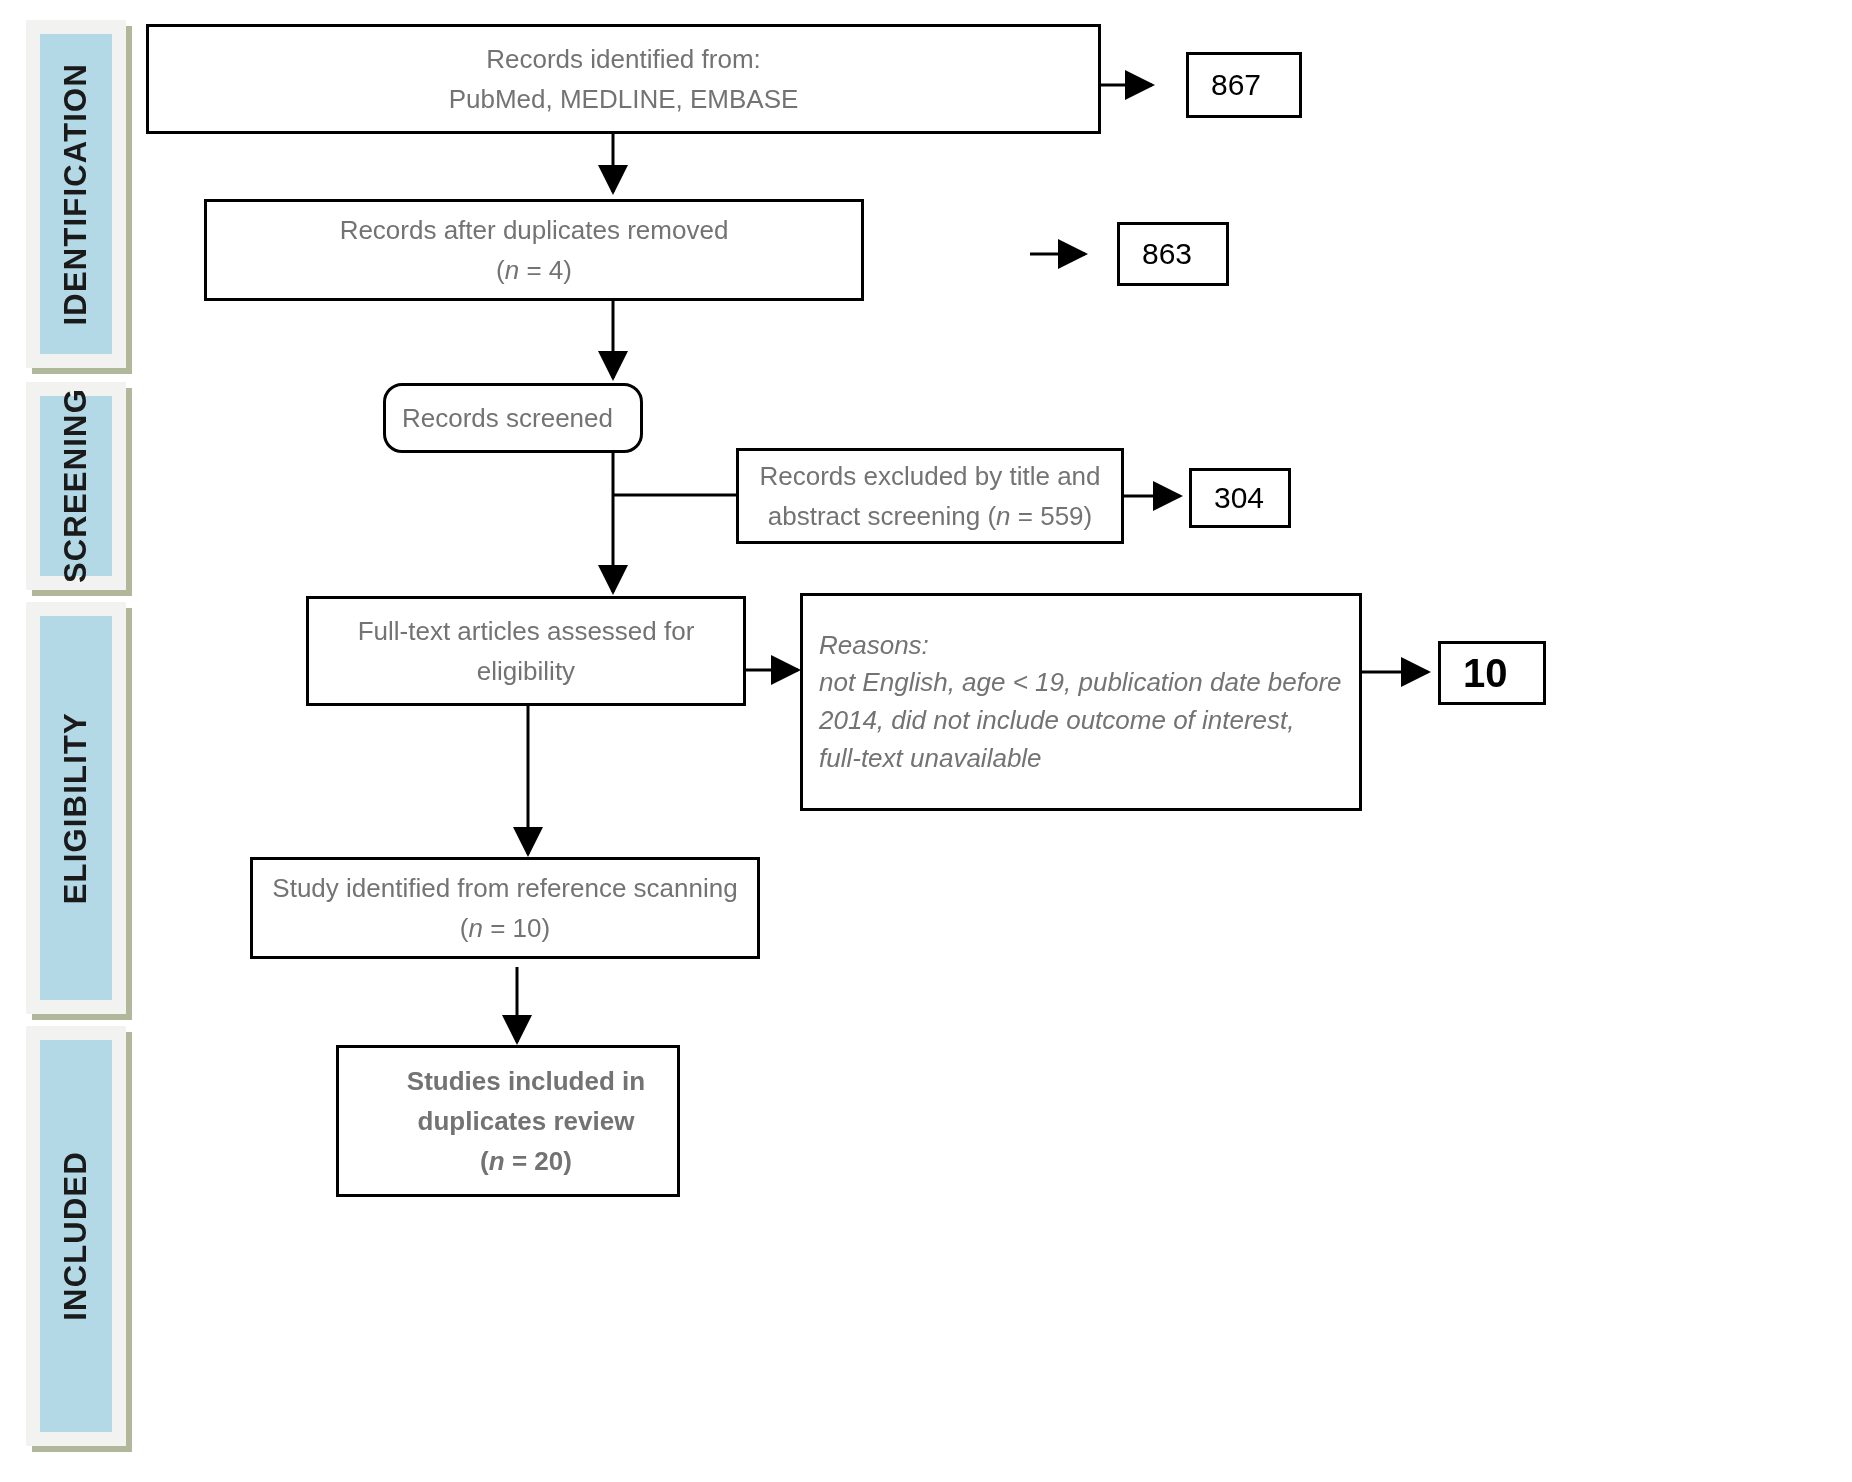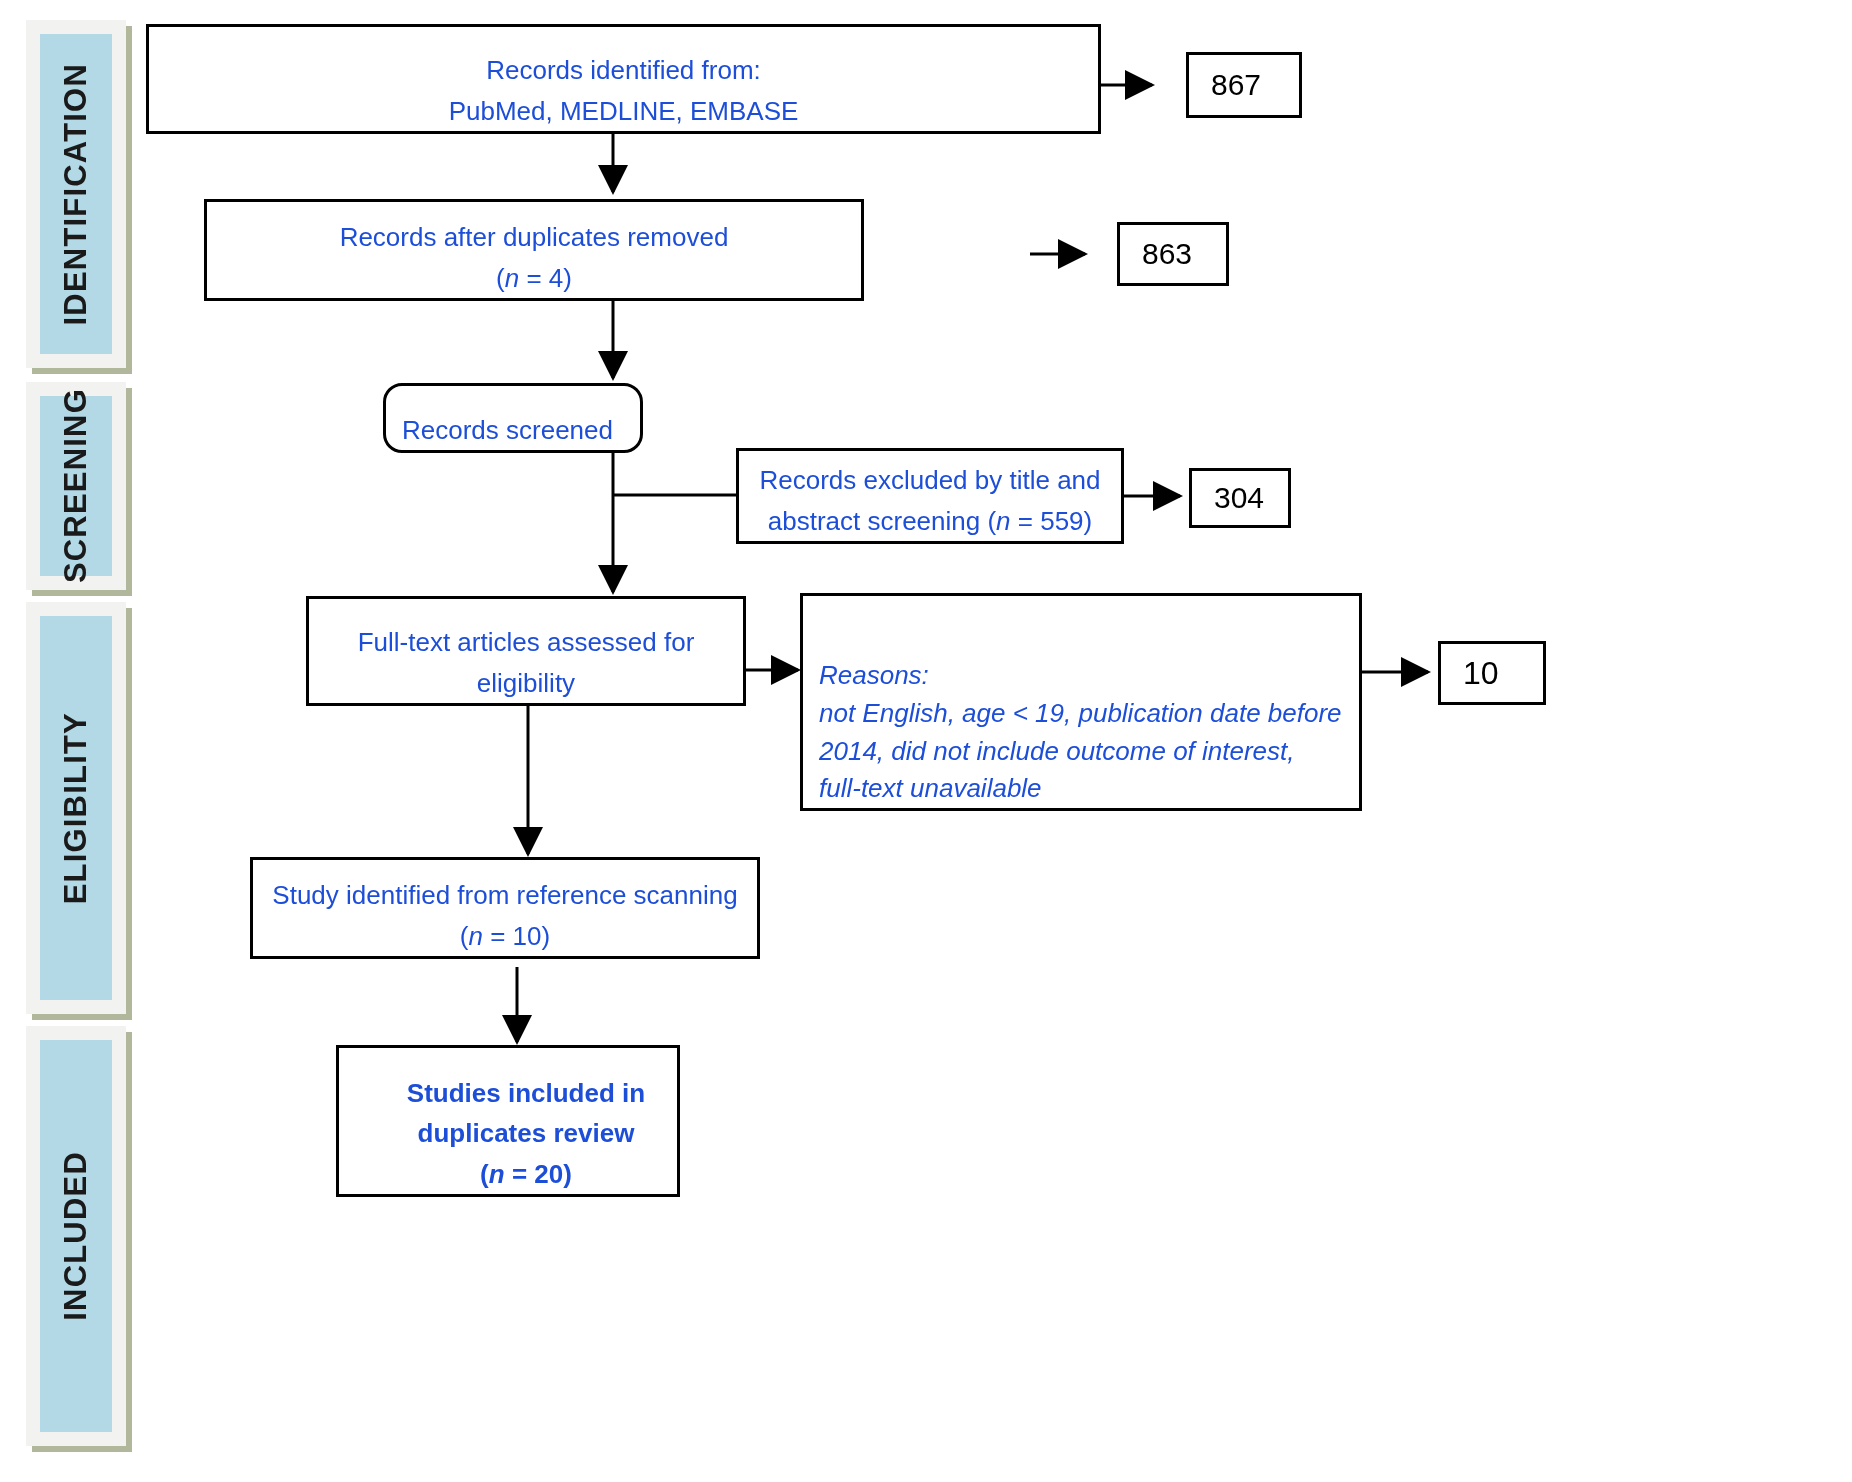--- a/index.html
+++ b/index.html
@@ -60,22 +60,22 @@
   }
 
   
   .node {
     position: absolute;
     border: 3px solid #000000;
     background: #ffffff;
     box-sizing: border-box;
     display: flex;
     flex-direction: column;
-    justify-content: flex-end;
-    color: #1d4ed8;
+    justify-content: center;
+    color: #737373;
     font-family: "Liberation Sans", sans-serif;
     font-size: 26px;
     line-height: 1.55;
   }
   .node.center  { align-items: center;     text-align: center; }
   .node.leftal  { align-items: flex-start; text-align: left; }
 
   .node .pad { padding: 0 16px; width: 100%; box-sizing: border-box; }
 
   .node .line { display: block; }
@@ -89,21 +89,21 @@
     background: #ffffff;
     box-sizing: border-box;
     display: flex;
     align-items: center;
     justify-content: flex-start;
     padding-left: 22px;
     font-family: "Liberation Sans", sans-serif;
     font-size: 30px;
     color: #000000;
   }
-  .count-box.strong { font-weight: normal; font-size: 32px; }
+  .count-box.strong { font-weight: bold; font-size: 40px; }
 
   
   .ital { font-style: italic; }
   .uline { text-decoration: underline; }
   .nvar { font-style: italic; }
 </style>
 </head>
 <body>
 
 <div id="diagram">

